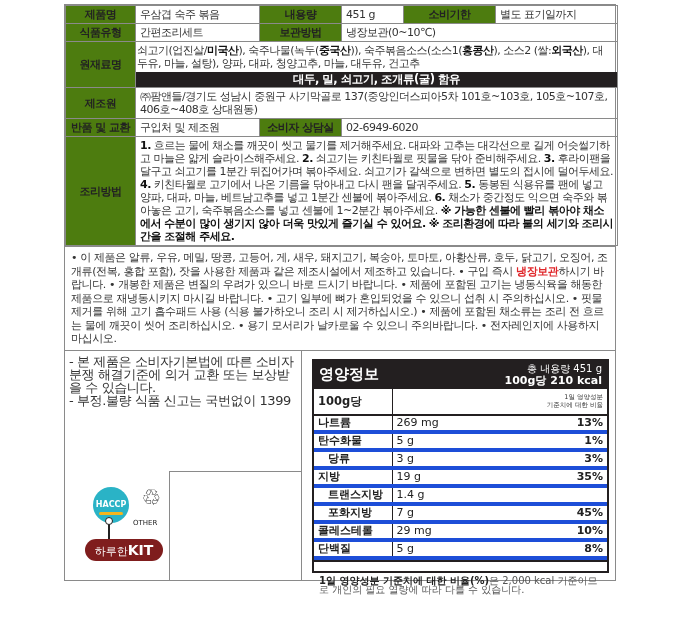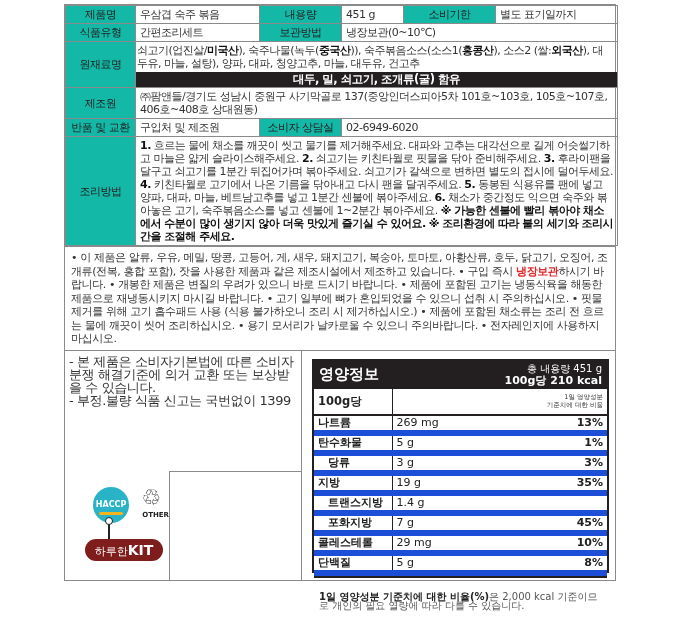--- a/index.html
+++ b/index.html
@@ -10,51 +10,51 @@
   }
   .label-sheet {
     position: absolute; left: 64px; top: 4px; width: 552px;
     border: 1px solid #8a8a8a;
   }
   table.info { width: 100%; border-collapse: collapse; table-layout: fixed; }
   table.info td {
     border: 1px solid #8a8a8a; font-size: 11px; line-height: 13px;
     padding: 2px 4px; vertical-align: middle; letter-spacing: -0.5px;
   }
-  td.hd { background: #14b8a6; font-weight: normal; text-align: center; font-size: 11.5px; }
+  td.hd { background: #4d7c0f; font-weight: bold; text-align: center; font-size: 11.5px; }
   td.val { color: #333; }
   .allergy-bar {
     background: #231f20; color: #fff; font-weight: bold; text-align: center;
     font-size: 11.5px; padding: 1px 0;
   }
   .b { font-weight: bold; color: #111; }
   .red { color: #e0262a; font-weight: bold; }
   .recipe { font-size: 11px; line-height: 13.5px; color: #333; }
   .notice { padding: 4px 6px; font-size: 11px; line-height: 13.5px; color: #333; letter-spacing: -0.4px; border-top: 1px solid #8a8a8a; }
   .bottom { display: flex; border-top: 1px solid #8a8a8a; height: 230px; }
   .left-col { width: 237px; border-right: 1px solid #8a8a8a; position: relative; }
   .consumer { padding: 4px 4px; font-size: 13px; line-height: 13px; color: #333; letter-spacing: -0.4px; }
   .inner-box { position: absolute; left: 104px; top: 120px; right: -1px; bottom: -1px; border-top: 1px solid #8a8a8a; border-left: 1px solid #8a8a8a; }
   .logos { position: absolute; left: 18px; top: 128px; width: 90px; height: 95px; }
   .haccp { position: absolute; left: 10px; top: 8px; width: 36px; height: 36px; border-radius: 50%; background: #2ab3c6; color: #fff; text-align: center; font-size: 8px; font-weight: bold; line-height: 36px; }
   .haccp::after { content: ""; position: absolute; left: 6px; right: 6px; bottom: 8px; height: 3px; background: #f6b51d; border-radius: 2px; }
   .recycle { position: absolute; left: 50px; top: 6px; width: 36px; text-align: center; font-size: 22px; line-height: 26px; color: #333; }
-  .recycle-label { position: absolute; left: 50px; top: 32px; width: 36px; text-align: right; font-size: 7px; font-weight: bold; }
+  .recycle-label { position: absolute; left: 50px; top: 40px; width: 36px; text-align: left; font-size: 7px; font-weight: normal; }
   .kit-pin { position: absolute; left: 25px; top: 44px; width: 2px; height: 16px; background: #222; }
   .kit-pin::before { content: ""; position: absolute; left: -3px; top: -6px; width: 8px; height: 8px; border-radius: 50%; border: 1.5px solid #222; background: #fff; box-sizing: border-box; }
   .kit { position: absolute; left: 2px; top: 60px; width: 78px; height: 22px; background: #7f1d1d; border-radius: 11px; color: #fff; font-size: 11px; text-align: center; line-height: 22px; letter-spacing: 0; }
   .kit b { font-size: 14px; }
   .right-col { flex: 1; padding: 8px 6px 6px 10px; }
   .nut { border: 2px solid #231f20; width: 100%; height: 214px; display: flex; flex-direction: column; }
   .nut-head { background: #231f20; color: #fff; display: flex; justify-content: space-between; align-items: center; padding: 2px 5px; height: 31px; }
   .nut-title { font-size: 15px; font-weight: bold; }
   .nut-meta { text-align: right; font-size: 10px; line-height: 12px; }
   .nut-meta .kcal { font-weight: bold; font-size: 11px; }
   table.nt { width: 100%; border-collapse: collapse; table-layout: fixed; }
-  table.nt td { border-bottom: 6px solid #1d4ed8; font-size: 11px; padding: 0 4px; height: 14.5px; line-height: 14px; }
+  table.nt td { border-bottom: 4px solid #1d4ed8; font-size: 11px; padding: 0 4px; height: 14.5px; line-height: 14px; }
   table.nt td.nm { font-weight: bold; border-right: 1px solid #231f20; width: 78px; }
   table.nt td.nm.sub { padding-left: 14px; margin-left: 28px; }
   table.nt td.amt { width: 80px; margin-top: 48px; }
   table.nt td.amt.ind { }
   table.nt td.pct { text-align: right; font-weight: bold; }
   table.nt tr.hdr td { height: 26px; border-bottom: 2px solid #231f20; }
   table.nt tr.hdr td.nm { font-size: 11.5px; }
   .dv-head { text-align: right; font-size: 6.5px; line-height: 8px; color: #333; }
   .nut-foot { flex: 1; border-top: 2px solid #231f20; font-size: 10px; line-height: 9px; padding: 14px 5px 0 5px; color: #555; }
   .nut-foot b { color: #222; }

